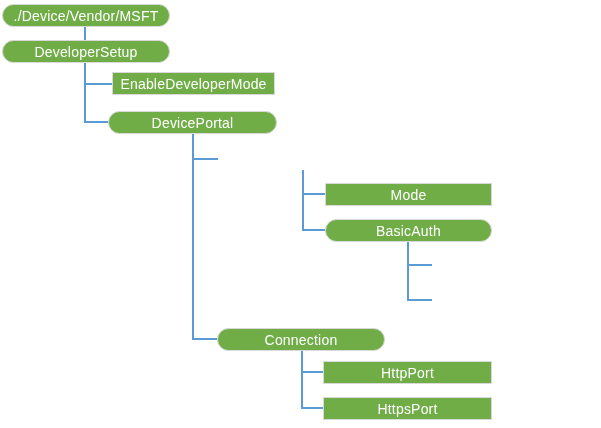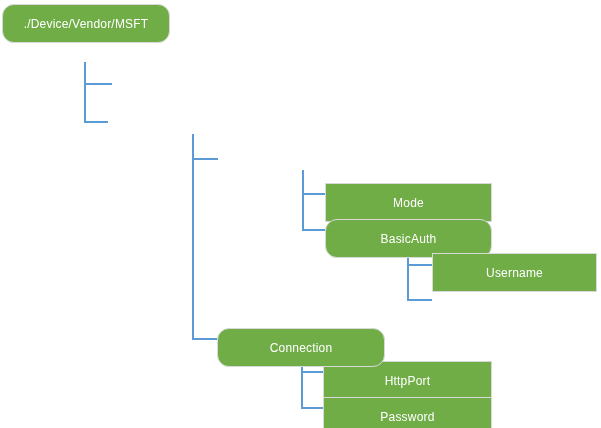--- a/index.html
+++ b/index.html
@@ -11,28 +11,28 @@
     position: relative;
     width: 601px;
     height: 428px;
     background: var(--background, #ffffff);
     font-family: "Liberation Sans", sans-serif;
     overflow: hidden;
   }
   .node {
     position: absolute;
     box-sizing: border-box;
-    height: 39px;
+    height: 23px;
     background: var(--node-fill, #70ad47);
     border: 1px solid var(--node-border, #d9d9d9);
     color: var(--node-text, #ffffff);
     display: flex;
     align-items: center;
     justify-content: center;
-    font-size: 12px;
+    font-size: 14px;
     letter-spacing: 0.2px;
     white-space: nowrap;
   }
   .pill {
     border-radius: 12px;
   }
   .connector {
     position: absolute;
     background: var(--connector, #5b9bd5);
   }
@@ -60,20 +60,22 @@
 
   <div class="connector v" style="left:407px;top:242px;height:59px"></div>
   <div class="connector h" style="left:407px;top:264px;width:25px"></div>
   <div class="connector h" style="left:407px;top:299px;width:25px"></div>
 
   <div class="connector v" style="left:301px;top:350px;height:59px"></div>
   <div class="connector h" style="left:301px;top:371px;width:22px"></div>
   <div class="connector h" style="left:301px;top:407px;width:22px"></div>
 
   <div class="node pill" style="left:2px;top:4px;width:168px">./Device/Vendor/MSFT</div>
+  <div class="node pill" style="left:2px;top:40px;width:168px">DeveloperSetup</div>
+  <div class="node" style="left:112px;top:72px;width:163px">EnableDeveloperMode</div>
+  <div class="node pill" style="left:108px;top:111px;width:169px">DevicePortal</div>
   <div class="node" style="left:325px;top:183px;width:167px">Mode</div>
   <div class="node pill" style="left:325px;top:219px;width:167px">BasicAuth</div>
-  <div class="node" style="left:432px;top:253px;width:165px">Username</div>
   <div class="node" style="left:323px;top:361px;width:169px">HttpPort</div>
   <div class="node pill" style="left:217px;top:328px;width:168px">Connection</div>
-  <div class="node" style="left:323px;top:397px;width:169px">Password</div>
+  <div class="node" style="left:323px;top:397px;width:169px">HttpsPort</div>
 
 </div>
 
 </body></html>

